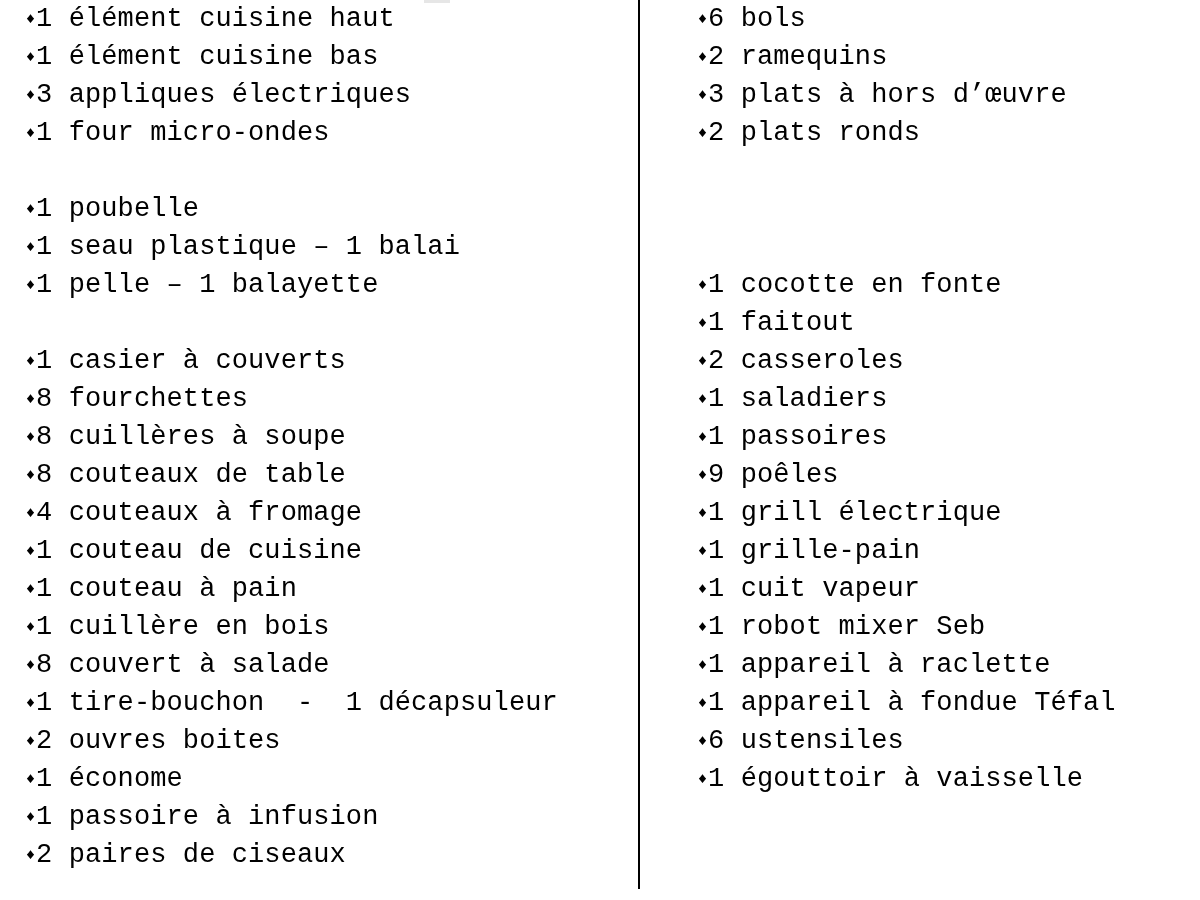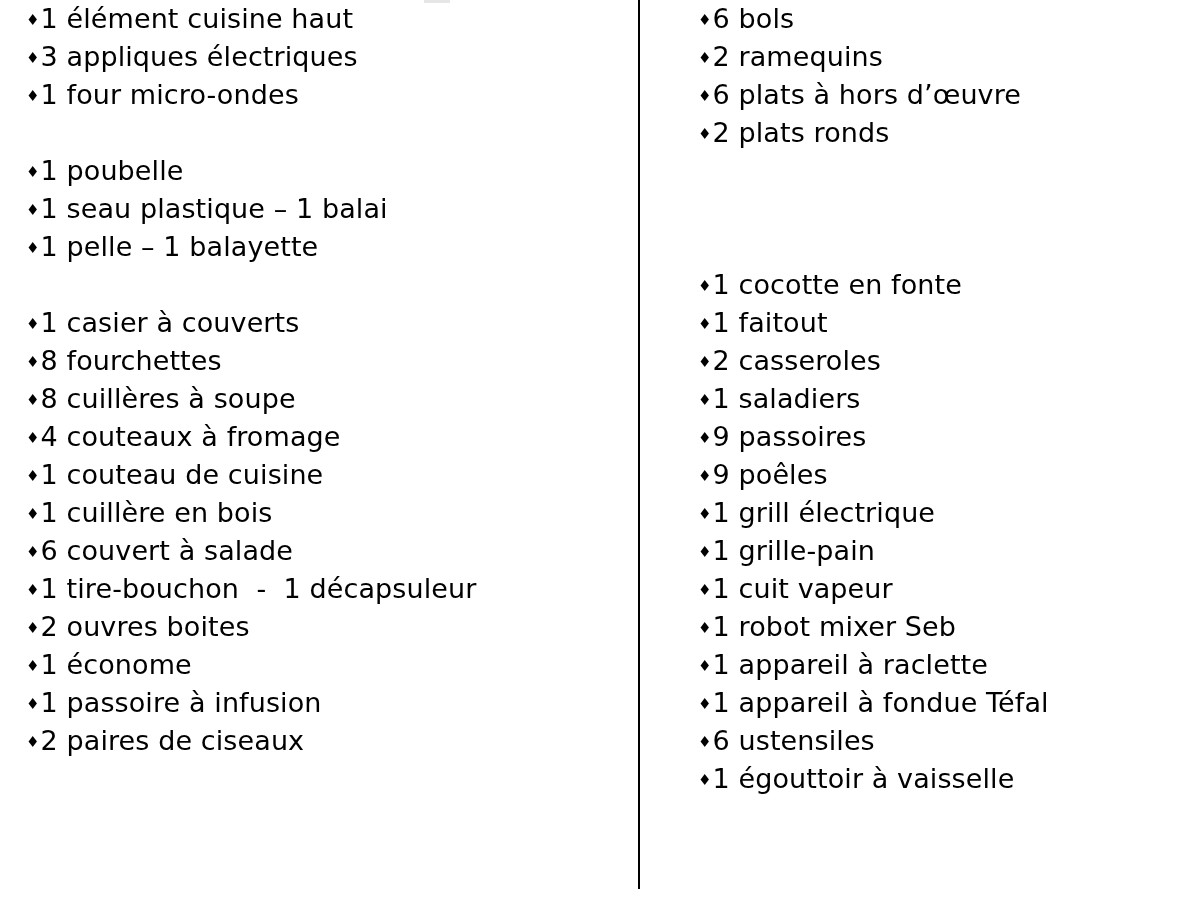--- a/index.html
+++ b/index.html
@@ -52,20 +52,21 @@
     padding: 0;
   }
 
   li.item {
     display: block;
     height: 38px;
     line-height: 38px;
     white-space: pre;
     font-size: 27px;
     letter-spacing: 0.1px;
+    font-family: Liberation Mono, monospace;
   }
 
   
   li.spacer {
     display: block;
     height: 38px;
     line-height: 38px;
   }
 
   .bullet {
@@ -83,56 +84,59 @@
 
 <div class="page">
 
   <div class="crop-artifact"></div>
 
   <div class="divider"></div>
 
   <div class="column column-left">
     <ul class="item-list">
         <li class="item"><span class="bullet">♦</span><span class="item-text">1 élément cuisine haut</span></li>
+        <li class="item"><span class="bullet">♦</span><span class="item-text">1 élément cuisine bas</span></li>
         <li class="item"><span class="bullet">♦</span><span class="item-text">3 appliques électriques</span></li>
         <li class="item"><span class="bullet">♦</span><span class="item-text">1 four micro-ondes</span></li>
         <li class="spacer">&nbsp;</li>
         <li class="item"><span class="bullet">♦</span><span class="item-text">1 poubelle</span></li>
         <li class="item"><span class="bullet">♦</span><span class="item-text">1 seau plastique – 1 balai</span></li>
         <li class="item"><span class="bullet">♦</span><span class="item-text">1 pelle – 1 balayette</span></li>
         <li class="spacer">&nbsp;</li>
         <li class="item"><span class="bullet">♦</span><span class="item-text">1 casier à couverts</span></li>
         <li class="item"><span class="bullet">♦</span><span class="item-text">8 fourchettes</span></li>
         <li class="item"><span class="bullet">♦</span><span class="item-text">8 cuillères à soupe</span></li>
+        <li class="item"><span class="bullet">♦</span><span class="item-text">8 couteaux de table</span></li>
         <li class="item"><span class="bullet">♦</span><span class="item-text">4 couteaux à fromage</span></li>
         <li class="item"><span class="bullet">♦</span><span class="item-text">1 couteau de cuisine</span></li>
+        <li class="item"><span class="bullet">♦</span><span class="item-text">1 couteau à pain</span></li>
         <li class="item"><span class="bullet">♦</span><span class="item-text">1 cuillère en bois</span></li>
-        <li class="item"><span class="bullet">♦</span><span class="item-text">6 couvert à salade</span></li>
+        <li class="item"><span class="bullet">♦</span><span class="item-text">8 couvert à salade</span></li>
         <li class="item"><span class="bullet">♦</span><span class="item-text">1 tire-bouchon  -  1 décapsuleur</span></li>
         <li class="item"><span class="bullet">♦</span><span class="item-text">2 ouvres boites</span></li>
         <li class="item"><span class="bullet">♦</span><span class="item-text">1 économe</span></li>
         <li class="item"><span class="bullet">♦</span><span class="item-text">1 passoire à infusion</span></li>
         <li class="item"><span class="bullet">♦</span><span class="item-text">2 paires de ciseaux</span></li>
       </ul>
   </div>
 
   <div class="column column-right">
     <ul class="item-list">
         <li class="item"><span class="bullet">♦</span><span class="item-text">6 bols</span></li>
         <li class="item"><span class="bullet">♦</span><span class="item-text">2 ramequins</span></li>
-        <li class="item"><span class="bullet">♦</span><span class="item-text">6 plats à hors d’œuvre</span></li>
+        <li class="item"><span class="bullet">♦</span><span class="item-text">3 plats à hors d’œuvre</span></li>
         <li class="item"><span class="bullet">♦</span><span class="item-text">2 plats ronds</span></li>
         <li class="spacer">&nbsp;</li>
         <li class="spacer">&nbsp;</li>
         <li class="spacer">&nbsp;</li>
         <li class="item"><span class="bullet">♦</span><span class="item-text">1 cocotte en fonte</span></li>
         <li class="item"><span class="bullet">♦</span><span class="item-text">1 faitout</span></li>
         <li class="item"><span class="bullet">♦</span><span class="item-text">2 casseroles</span></li>
         <li class="item"><span class="bullet">♦</span><span class="item-text">1 saladiers</span></li>
-        <li class="item"><span class="bullet">♦</span><span class="item-text">9 passoires</span></li>
+        <li class="item"><span class="bullet">♦</span><span class="item-text">1 passoires</span></li>
         <li class="item"><span class="bullet">♦</span><span class="item-text">9 poêles</span></li>
         <li class="item"><span class="bullet">♦</span><span class="item-text">1 grill électrique</span></li>
         <li class="item"><span class="bullet">♦</span><span class="item-text">1 grille-pain</span></li>
         <li class="item"><span class="bullet">♦</span><span class="item-text">1 cuit vapeur</span></li>
         <li class="item"><span class="bullet">♦</span><span class="item-text">1 robot mixer Seb</span></li>
         <li class="item"><span class="bullet">♦</span><span class="item-text">1 appareil à raclette</span></li>
         <li class="item"><span class="bullet">♦</span><span class="item-text">1 appareil à fondue Téfal</span></li>
         <li class="item"><span class="bullet">♦</span><span class="item-text">6 ustensiles</span></li>
         <li class="item"><span class="bullet">♦</span><span class="item-text">1 égouttoir à vaisselle</span></li>
       </ul>

